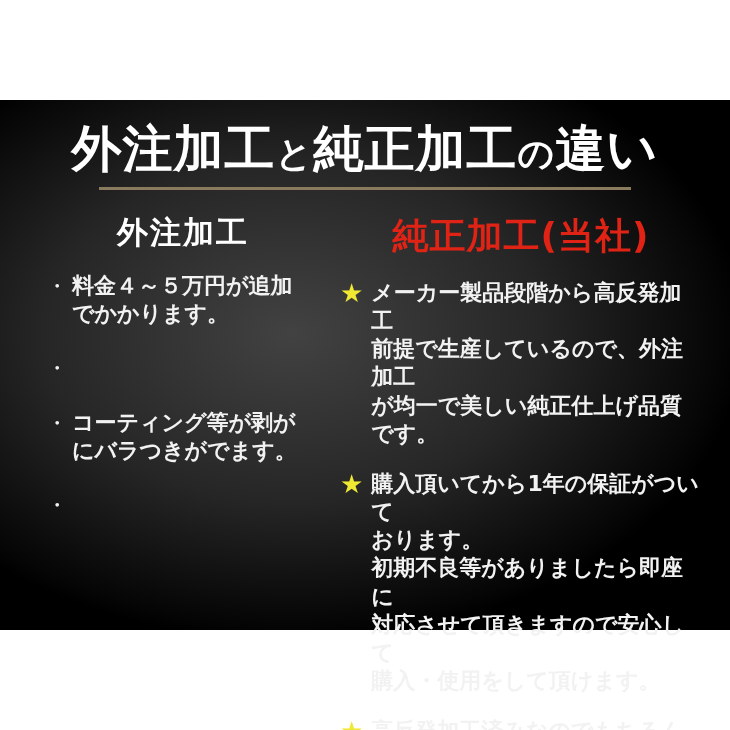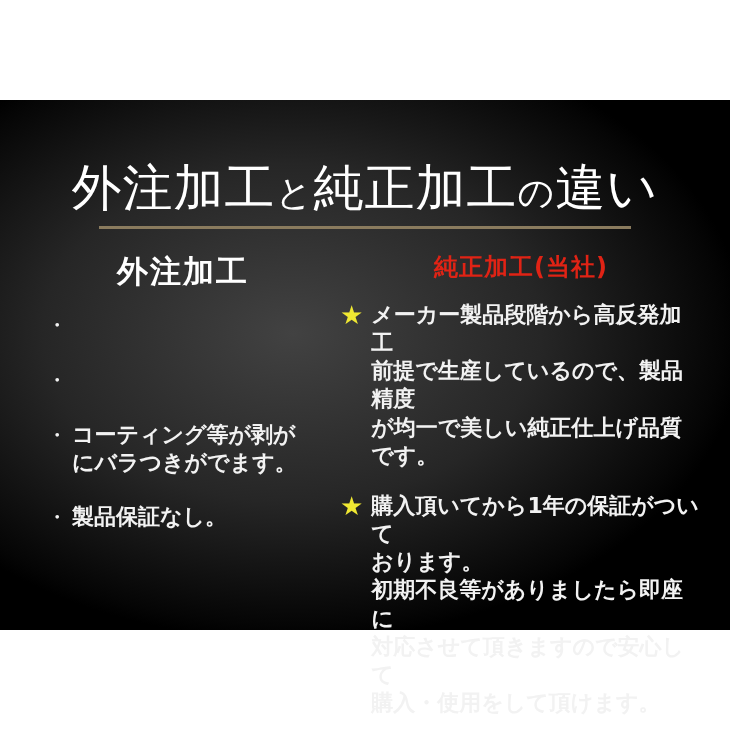--- a/index.html
+++ b/index.html
@@ -17,26 +17,25 @@
     background:
       radial-gradient(ellipse 62% 58% at 40% 44%, #424242 0%, #262626 55%, #050505 95%, #000 100%);
     color: #f5f5f5;
   }
   .title-wrap {
     text-align: center;
     padding-top: 22px;
   }
   .title {
     color: #ffffff;
-    font-weight: normal;
+    font-weight: bold;
     font-size: 50px;
     line-height: 1.1;
     letter-spacing: 1px;
     white-space: nowrap;
-    margin-top: 39px;
   }
   .title .conn {
     font-size: 36px;
   }
   .title-underline {
     width: 532px;
     height: 3px;
     margin: 10px auto 0 auto;
     border: none;
   }
@@ -57,21 +56,21 @@
     text-align: center;
     font-weight: bold;
     margin-bottom: 18px;
   }
   .col-left .col-header {
     font-size: 31px;
     color: #ffffff;
     letter-spacing: 2px;
   }
   .col-right .col-header {
-    font-size: 24px;
+    font-size: 36px;
     letter-spacing: 1px;
   }
   ul.items { list-style: none; }
   li.item {
     display: flex;
     align-items: flex-start;
     font-size: 22px;
     font-weight: bold;
     line-height: 1.28;
     color: #f2f2f2;
@@ -106,43 +105,44 @@
     <hr class="title-underline" style="background: rgb(138, 123, 94);">
   </div>
 
   <div class="columns">
 
     <div class="col-left">
       <div class="col-header">外注加工</div>
       <ul class="items">
         <li class="item">
           <span class="marker bullet-marker">・</span>
+          <span class="item-text">料金４～５万円が追加
+でかかります。</span>
         </li>
         <li class="item">
           <span class="marker bullet-marker">・</span>
         </li>
         <li class="item">
           <span class="marker bullet-marker">・</span>
           <span class="item-text">コーティング等が剥が
 にバラつきがでます。</span>
         </li>
         <li class="item">
           <span class="marker bullet-marker">・</span>
-          <span class="item-text">製品保証なし。</span>
         </li>
       </ul>
     </div>
 
     <div class="col-right">
       <div class="col-header" style="color: rgb(224, 35, 21);">純正加工(当社)</div>
       <ul class="items">
         <li class="item">
           <span class="marker star-marker" style="color: rgb(240, 232, 50);">★</span>
           <span class="item-text">メーカー製品段階から高反発加工
-前提で生産しているので、製品精度
+前提で生産しているので、外注加工
 が均一で美しい純正仕上げ品質です。</span>
         </li>
         <li class="item">
           <span class="marker star-marker" style="color: rgb(240, 232, 50);">★</span>
           <span class="item-text">購入頂いてから1年の保証がついて
 おります。
 初期不良等がありましたら即座に
 対応させて頂きますので安心して
 購入・使用をして頂けます。</span>
         </li>

